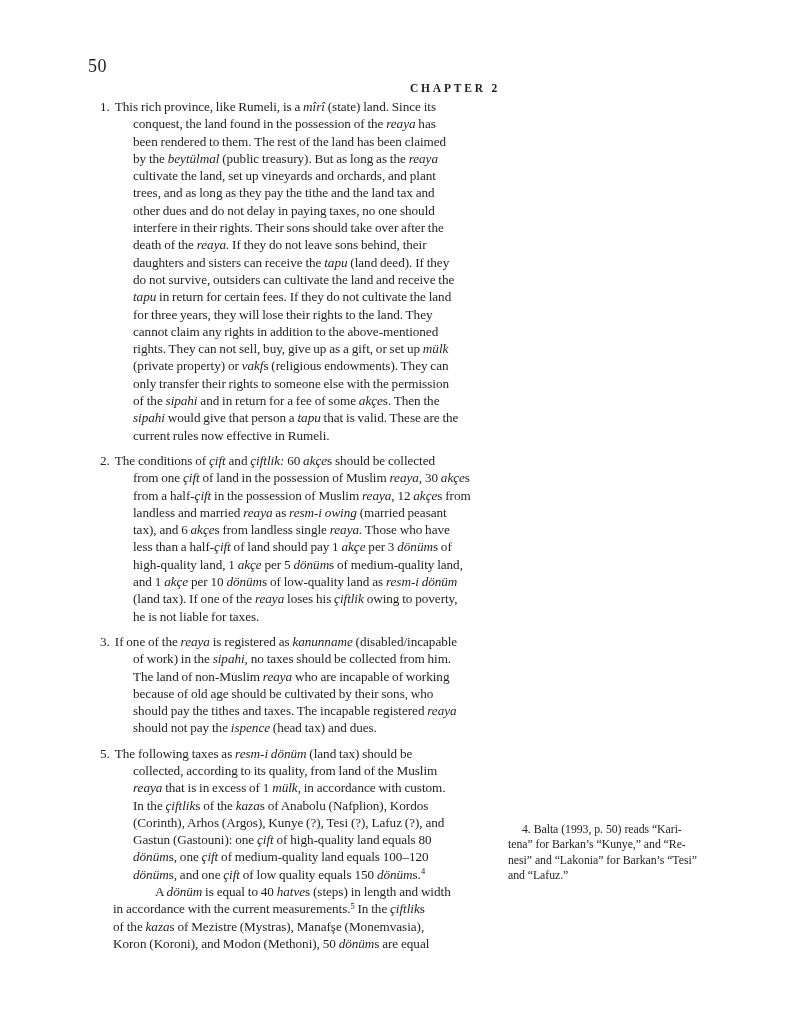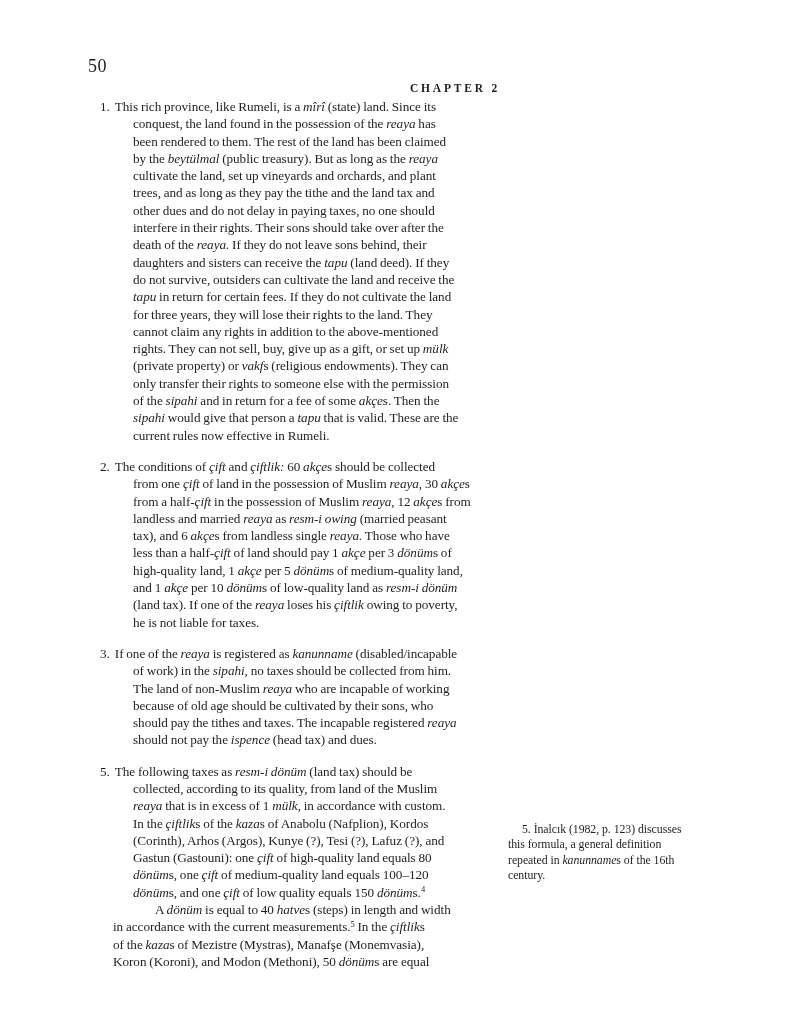--- a/index.html
+++ b/index.html
@@ -47,21 +47,21 @@
     letter-spacing: -0.05px;
     word-spacing: -0.4px;
   }
   .item {
     white-space: pre-wrap;
     padding-left: 33px;
     text-indent: -33px;
     margin: 0;
   }
   .item + .item {
-    margin-top: 14px;
+    margin-top: 8px;
   }
   .item .num {
     margin-right: 5px;
   }
   .cont-para {
     white-space: pre-wrap;
     margin: 0 0 14px 13px;
     text-indent: 42px;
   }
   .main-col i, .notes-col i {
@@ -149,19 +149,19 @@
 <i>dönüm</i>s, and one <i>çift</i> of low quality equals 150 <i>dönüm</i>s.<sup>4</sup></span></p>
 
     <p class="cont-para">A <i>dönüm</i> is equal to 40 <i>hatve</i>s (steps) in length and width
 in accordance with the current measurements.<sup>5</sup> In the <i>çiftlik</i>s
 of the <i>kaza</i>s of Mezistre (Mystras), Manafşe (Monemvasia),
 Koron (Koroni), and Modon (Methoni), 50 <i>dönüm</i>s are equal</p>
 
   </div>
 
   <div class="notes-col">
-    <p class="footnote">5. İnalcık (1982, p. 123) discusses
-this formula, a general definition
-repeated in <i>kanunname</i>s of the 16th
-century.</p>
+    <p class="footnote">4. Balta (1993, p. 50) reads “Kari-
+tena” for Barkan’s “Kunye,” and “Re-
+nesi” and “Lakonia” for Barkan’s “Tesi”
+and “Lafuz.”</p>
   </div>
 
 </div>
 
 </body></html>

